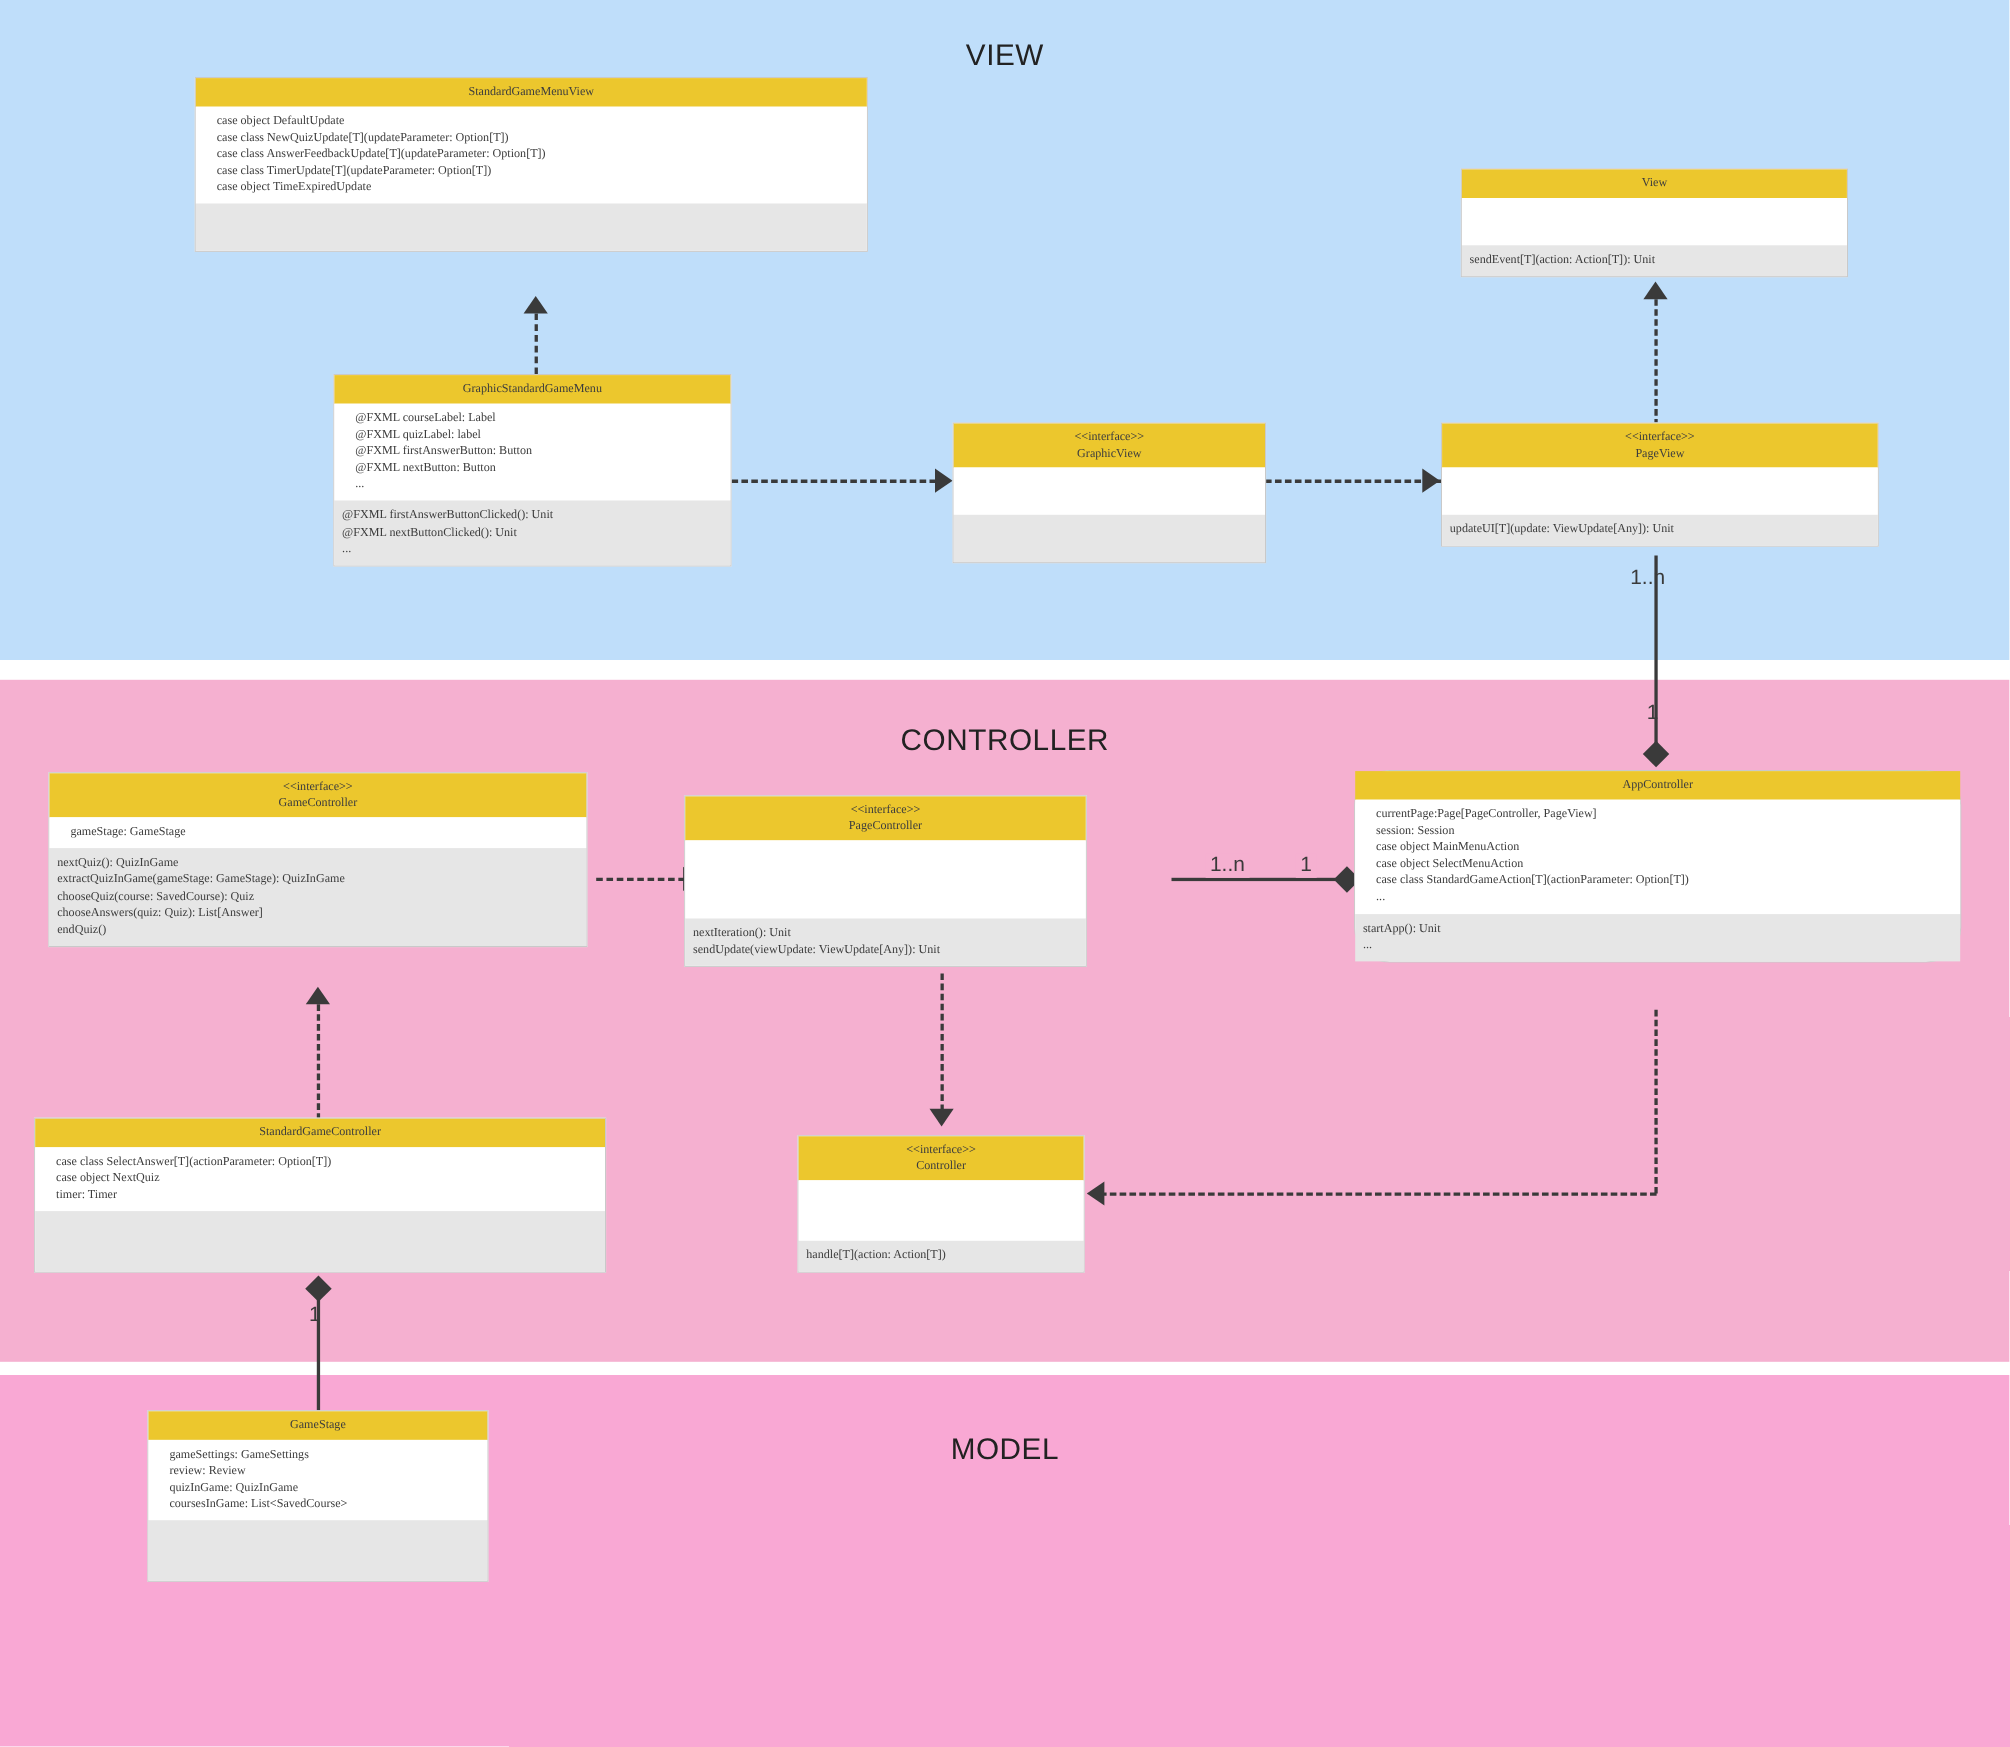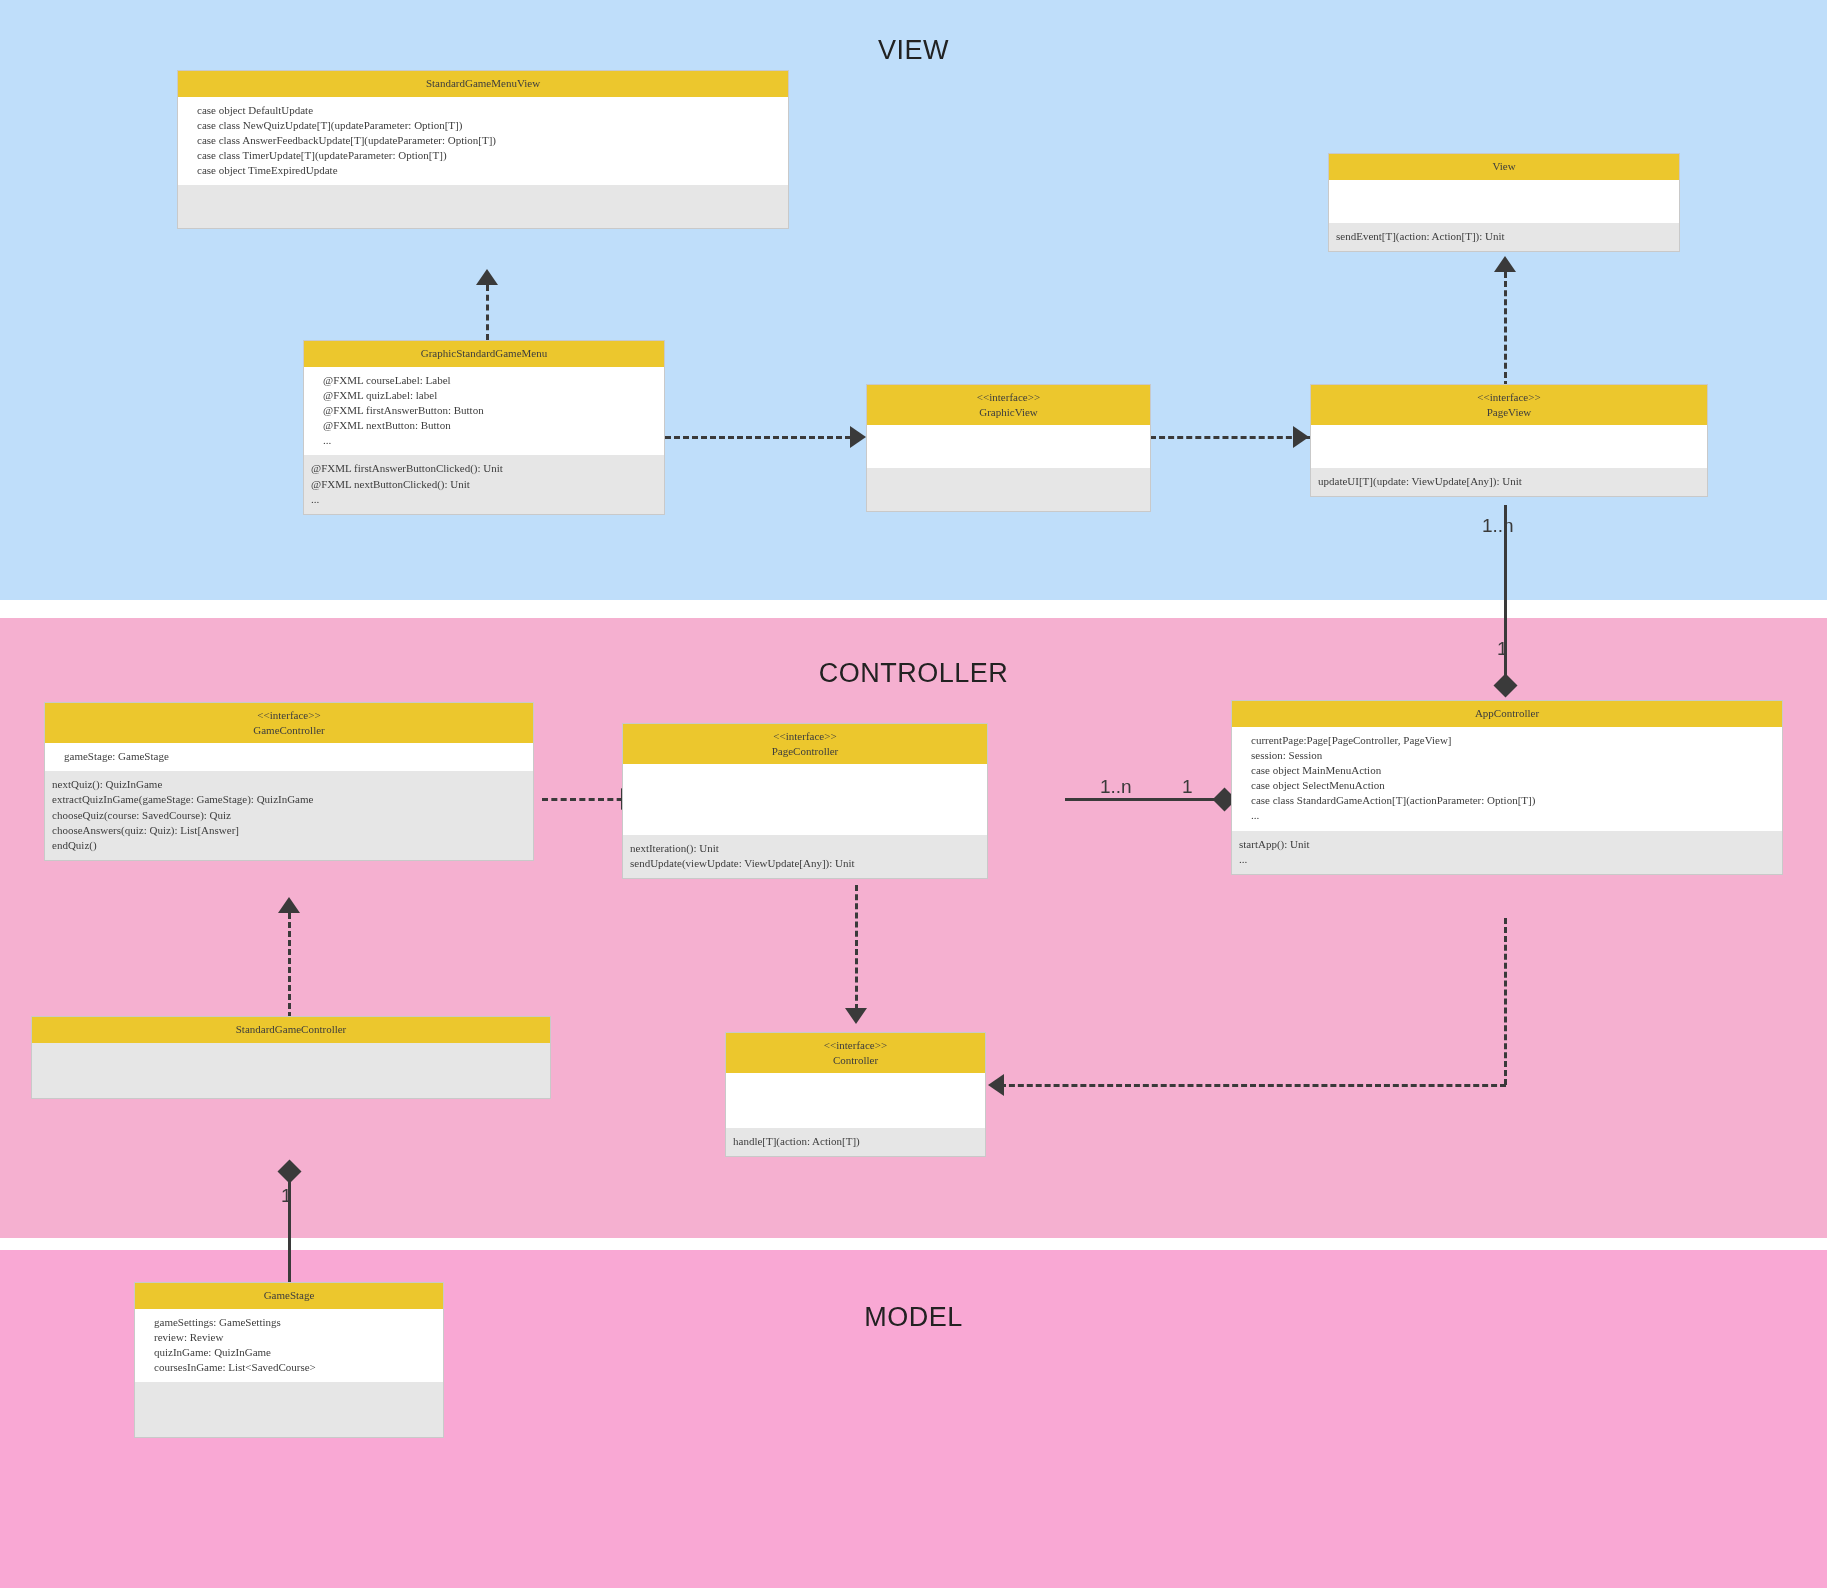--- a/index.html
+++ b/index.html
@@ -233,34 +233,37 @@
   </div>
 
   <div class="uml" style="left:622px; top:723px; width:366px;">
     <div class="hdr"><span>&lt;&lt;interface&gt;&gt;</span>
 <span>PageController</span></div>
     <div class="attrs empty" style="min-height:58px;"></div>
     <div class="ops">nextIteration(): Unit
 sendUpdate(viewUpdate: ViewUpdate[Any]): Unit</div>
   </div>
 
-  <div class="uml" style="left:1231px; top:700px; width:552px;">
+  <div class="uml" style="left:1231px; top:700px; width:552px;border-radius:32px;">
     <div class="hdr">AppController</div>
     <div class="attrs">currentPage:Page[PageController, PageView]
 session: Session
 case object MainMenuAction
 case object SelectMenuAction
 case class StandardGameAction[T](actionParameter: Option[T])
 ...</div>
     <div class="ops">startApp(): Unit
 ...</div>
   </div>
 
   <div class="uml" style="left:31px; top:1016px; width:520px;">
     <div class="hdr">StandardGameController</div>
+    <div class="attrs">case class SelectAnswer[T](actionParameter: Option[T])
+case object NextQuiz
+timer: Timer</div>
     <div class="ops empty" style="min-height:42px;"></div>
   </div>
 
   <div class="uml" style="left:725px; top:1032px; width:261px;">
     <div class="hdr"><span>&lt;&lt;interface&gt;&gt;</span>
 <span>Controller</span></div>
     <div class="attrs empty" style="min-height:42px;"></div>
     <div class="ops">handle[T](action: Action[T])</div>
   </div>
 

